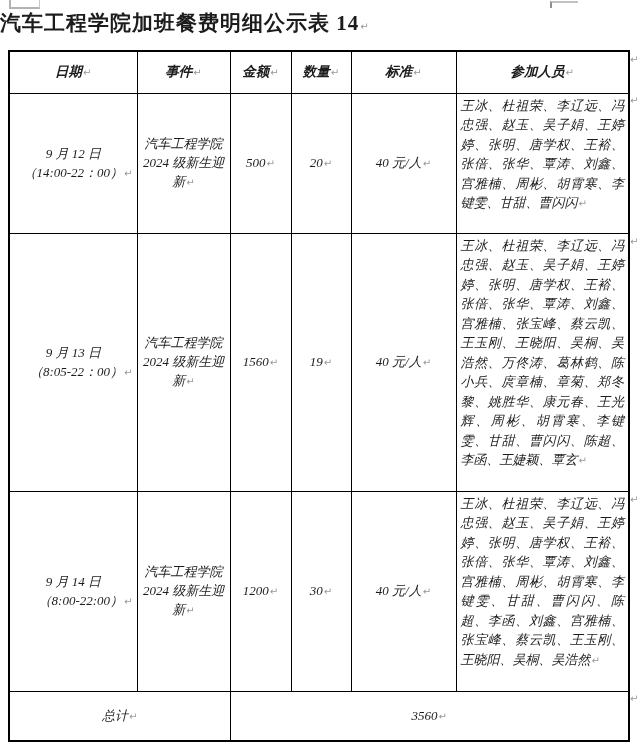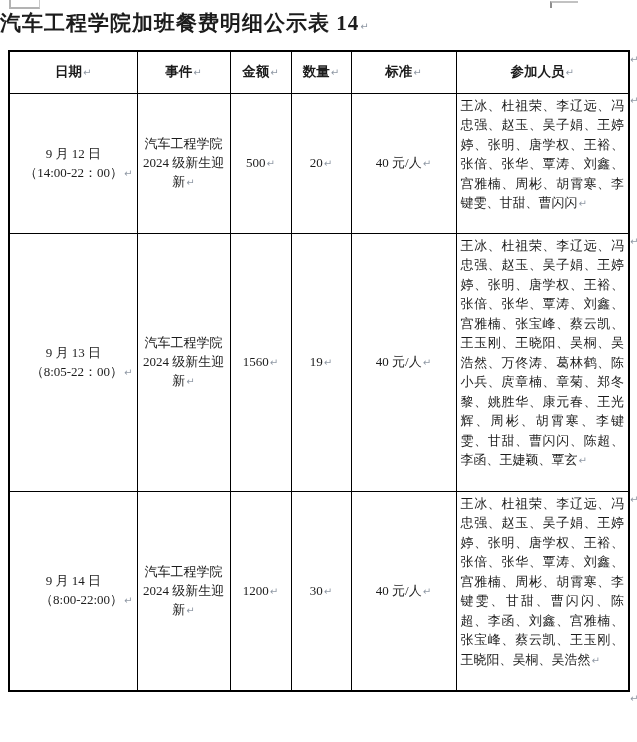--- a/index.html
+++ b/index.html
@@ -13,20 +13,21 @@
     font-size:21px;font-weight:bold;letter-spacing:1px;white-space:nowrap;
   }
   .pmark{
     color:#9099a5;font-size:10px;font-family:"DejaVu Sans",sans-serif;
     font-weight:normal;margin-left:1px;vertical-align:baseline;
   }
   table.doc-table{
     position:absolute;top:50px;left:8px;width:620px;
     border-collapse:collapse;table-layout:fixed;
     border:2px solid #000;
+    font-style:italic;
   }
   .doc-table th,.doc-table td{
     border:1px solid #000;padding:2px 4px;overflow:hidden;
   }
   .doc-table th{
     font-size:13.5px;font-weight:bold;text-align:center;vertical-align:middle;
   }
   tr.hdr{height:42px;}
   tr.r1{height:140px;}
   tr.r2{height:258px;}
@@ -113,20 +114,24 @@
       <div class="date-l1">9 月 14 日</div>
       <div class="date-l2"><span>（8:00-22:00）</span><span class="pmark">↵</span></div>
     </td>
     <td class="c-center"><span>汽车工程学院 2024 级新生迎新</span><span class="pmark">↵</span></td>
     <td class="c-center"><span>1200</span><span class="pmark">↵</span></td>
     <td class="c-center"><span>30</span><span class="pmark">↵</span></td>
     <td class="c-center"><span>40 元/人</span><span class="pmark">↵</span></td>
     <td class="c-part"><span>王冰、杜祖荣、李辽远、冯忠强、赵玉、吴子娟、王婷婷、张明、唐学权、王裕、张倍、张华、覃涛、刘鑫、宫雅楠、周彬、胡霄寒、李键雯、甘甜、曹闪闪、陈超、李函、刘鑫、宫雅楠、张宝峰、蔡云凯、王玉刚、王晓阳、吴桐、吴浩然</span><span class="pmark">↵</span></td>
   </tr>
 
+  <tr class="ftr">
+    <td class="c-center" colspan="2"><span>总计</span><span class="pmark">↵</span></td>
+    <td class="c-center" colspan="4"><span>3560</span><span class="pmark">↵</span></td>
+  </tr>
 </tbody>
   </table>
 
 <span class="row-mark" style="top:54px">↵</span>
 <span class="row-mark" style="top:95px">↵</span>
 <span class="row-mark" style="top:236px">↵</span>
 <span class="row-mark" style="top:494px">↵</span>
 <span class="row-mark" style="top:693px">↵</span>
 
 </body></html>

